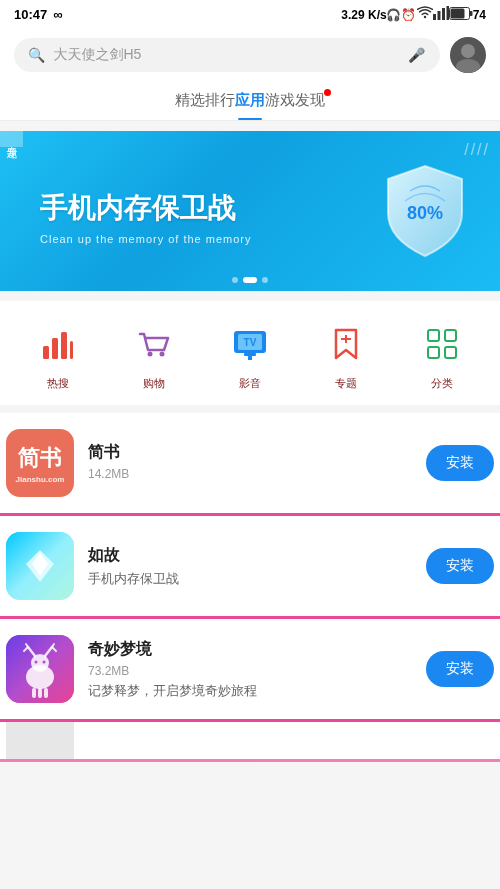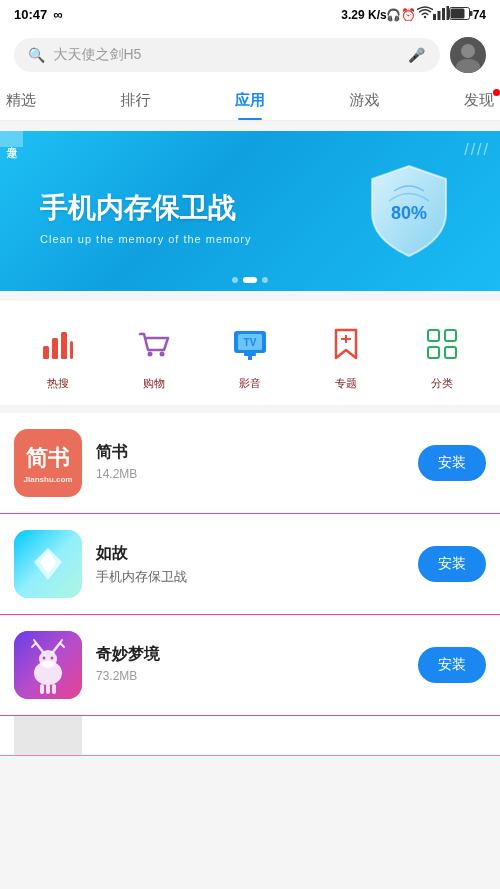--- a/index.html
+++ b/index.html
@@ -50,21 +50,21 @@
       background: #888;
       overflow: hidden;
       display: flex; align-items: center; justify-content: center;
       font-size: 20px;
     }
 
     
     .nav-tabs {
       background: #fff;
       display: flex;
-      justify-content: space-between;
+      justify-content: center;
       padding: 10px 6px 0;
       border-bottom: 1px solid #eee;
     }
     .nav-tab {
       font-size: 15px;
       color: #666;
       padding-bottom: 10px;
       position: relative;
       cursor: pointer;
     }
@@ -125,21 +125,21 @@
       text-shadow: 0 1px 3px rgba(0,0,0,0.15);
     }
     .banner-subtitle {
       font-size: 11px;
       color: rgba(255,255,255,0.85);
       margin-top: 6px;
       letter-spacing: 1px;
     }
     .banner-shield {
       position: absolute;
-      right: 46px;
+      right: 30px;
       top: 50%;
       transform: translateY(-50%);
       width: 90px;
       height: 100px;
       display: flex;
       align-items: center;
       justify-content: center;
     }
     .shield-svg { width: 90px; height: 100px; }
     .banner-lines {
@@ -195,22 +195,22 @@
       color: #7f1d1d;
     }
 
     
     .app-list {
       background: #fff;
     }
     .app-item {
       display: flex;
       align-items: center;
-      padding: 16px 14px;
-      border-bottom: 1px solid #ec4899;
+      padding: 16px 6px;
+      border-bottom: 3px solid #ec4899;
       gap: 14px;
     }
     .app-icon {
       width: 68px;
       height: 68px;
       border-radius: 14px;
       overflow: hidden;
       flex-shrink: 0;
       display: flex;
       align-items: center;
@@ -491,20 +491,21 @@
         <circle cx="38" cy="27" r="1.5" fill="#b44dcc"></circle>
 
         <rect x="26" y="53" width="4" height="10" rx="2" fill="rgba(255,255,255,0.85)"></rect>
         <rect x="32" y="53" width="4" height="10" rx="2" fill="rgba(255,255,255,0.85)"></rect>
         <rect x="38" y="53" width="4" height="10" rx="2" fill="rgba(255,255,255,0.85)"></rect>
       </svg>
     </div>
     <div class="app-info">
       <div class="app-name">奇妙梦境</div>
       <div class="app-size">73.2MB</div>
+      <div class="app-desc">记梦释梦，开启梦境奇妙旅程</div>
     </div>
     <button class="install-btn">安装</button>
   </div>
 
   <div class="app-item" style="opacity:0.7;overflow:hidden;height:40px;">
     <div class="app-icon" style="width:68px;height:68px;border-radius:14px;background:#ddd;flex-shrink:0;">
     </div>
   </div>
 </div>
 

